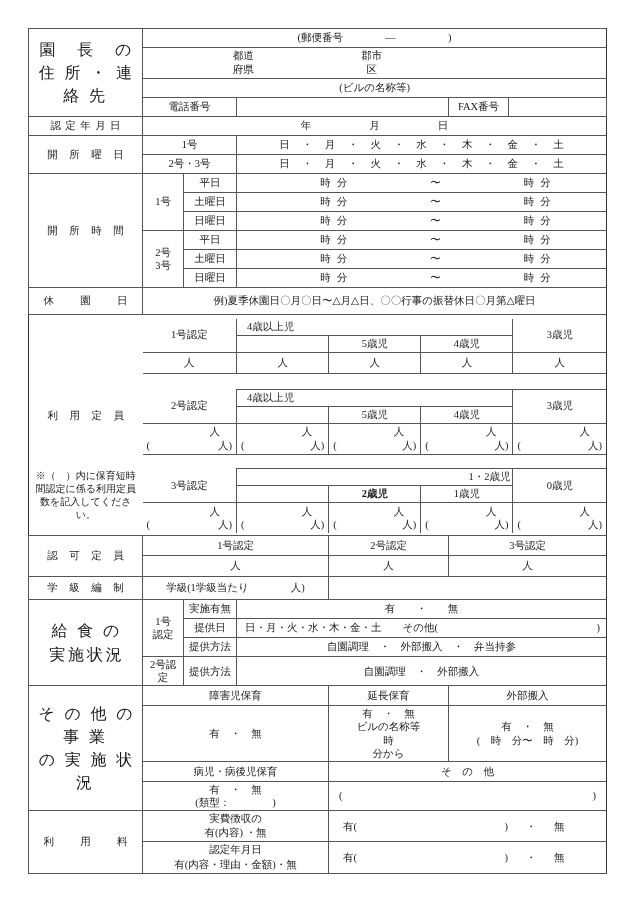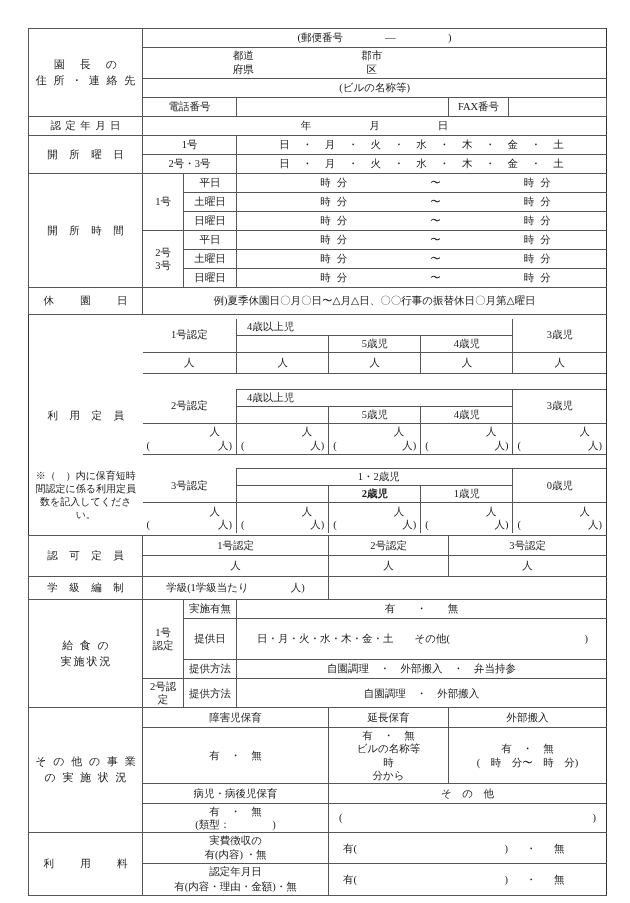--- a/index.html
+++ b/index.html
@@ -28,21 +28,21 @@
   }
   
   table.form{border:1.4px solid #333;}
   .lbl{
     letter-spacing:0.42em;
     text-indent:0.42em;
     font-size:10.5px;
     white-space:nowrap;
   }
   .lbl2{
-    font-size:11px;
+    font-size:16px;
     line-height:1.45;
     letter-spacing:0.18em;
     text-indent:0.18em;
   }
   .lft{text-align:left;padding-left:5px;margin-left:46px;}
   .note{
     font-size:10px;
     text-align:left;
     line-height:1.32;
     letter-spacing:0;
@@ -376,21 +376,21 @@
                 <col style="width:92px">
                 <col style="width:92px">
                 <col style="width:93px">
         </colgroup>
         <tbody>
                 <tr>
           <td colspan="5" style="border:none;height:9px;"></td>
         </tr>
         <tr>
           <td rowspan="2" style="border-top:none;border-left:none;">3号認定</td>
-          <td colspan="3" style="height:14px;text-align:center;padding-left:10px;">1・2歳児</td>
+          <td colspan="3" style="height:14px;text-align:right;padding-left:10px;">1・2歳児</td>
           <td rowspan="2" style="border-right:none;">0歳児</td>
         </tr>
         <tr>
           <td style="border:none;height:14px;"></td>
           <td style="height:14px;font-weight:bold;">2歳児</td>
           <td style="height:14px;">1歳児</td>
         </tr>
         <tr>
           <td style="border-left:none;border-bottom:none;height:30px;padding:0;">
             <div class="nin-r">人</div>
@@ -458,21 +458,21 @@
     </td>
     <td rowspan="3">
       <div>1号</div>
       <div>認定</div>
     </td>
     <td>実施有無</td>
     <td colspan="5">有　　・　　無</td>
   </tr>
   <tr>
     <td>提供日</td>
-    <td colspan="5" style="padding:12px">
+    <td colspan="5" style="padding:0">
       <div style="display:flex;align-items:center;justify-content:space-between;padding:0 6px 0 8px;">
         <span>日・月・火・水・木・金・土　　その他(</span>
         <span>)</span>
       </div>
     </td>
   </tr>
   <tr>
     <td>提供方法</td>
     <td colspan="5">自園調理　・　外部搬入　・　弁当持参</td>
   </tr>

